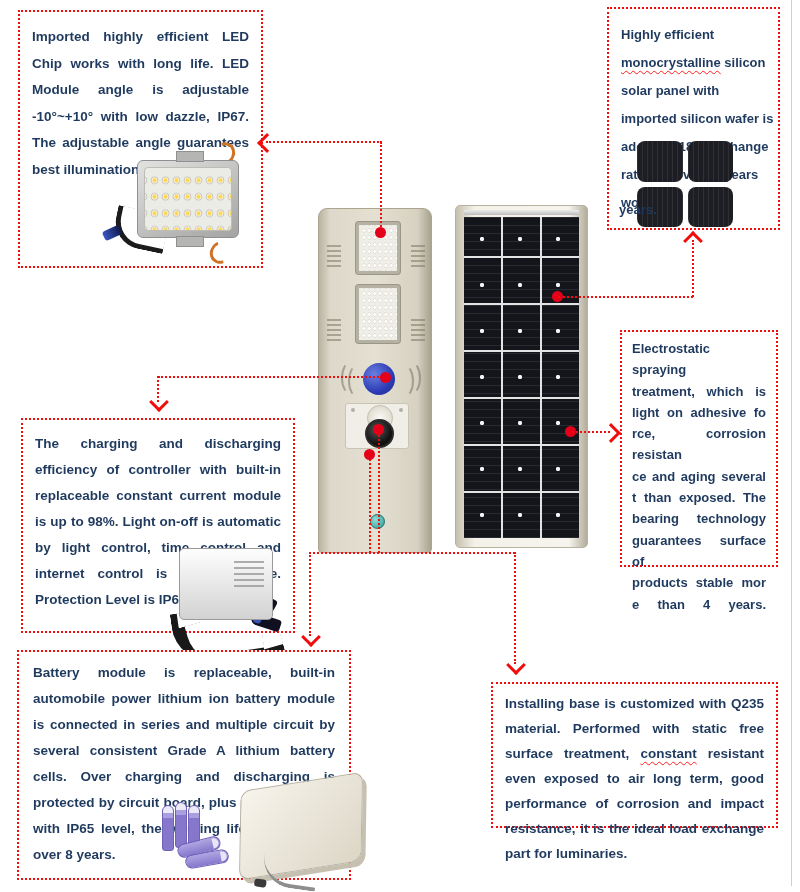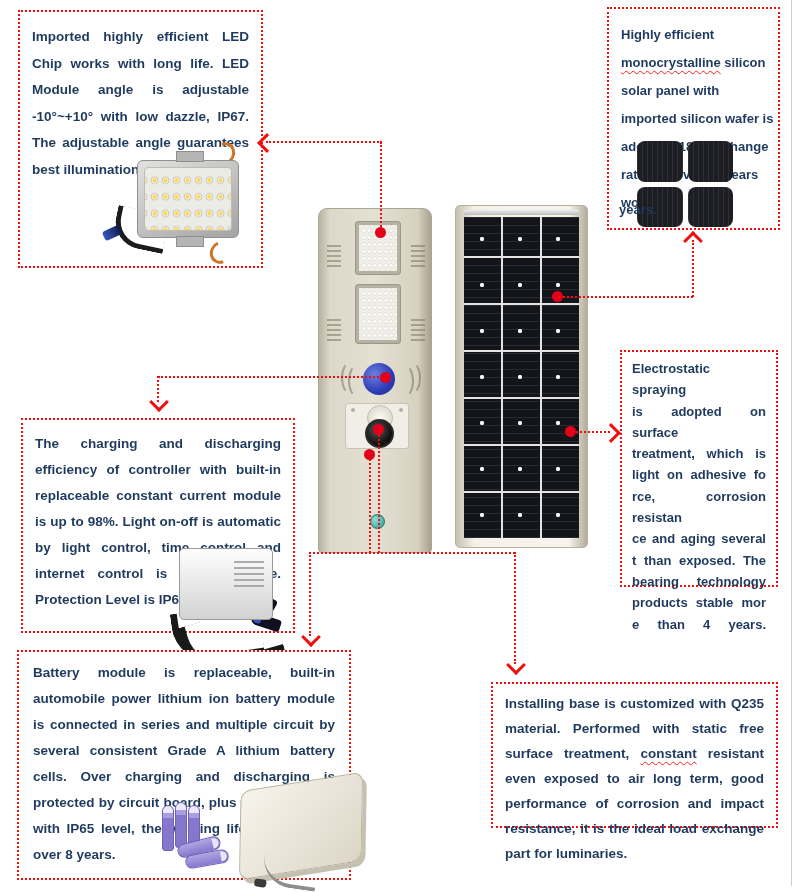--- a/index.html
+++ b/index.html
@@ -7,21 +7,21 @@
           font-family:"Liberation Sans", sans-serif;}
   
   .callout{position:absolute;border:2px dotted #f20d0d;background:#ffffff;color:#1f3a5e;
            font-weight:600;box-sizing:border-box;}
   .jtext{text-align:justify;}
   .wavy{text-decoration:underline;text-decoration-style:wavy;text-decoration-color:#ff1f1f;
         text-decoration-thickness:1px;text-underline-offset:3px;}
   #box-led{left:18px;top:10px;width:245px;height:258px;padding:12px 12px;font-size:13.5px;line-height:26.5px;}
   #box-solar{left:607px;top:7px;width:173px;height:223px;padding:12px 4px 6px 12px;font-size:13px;line-height:28px;}
   #box-controller{left:21px;top:418px;width:274px;height:215px;padding:11px 12px;font-size:13.5px;line-height:26px;}
-  #box-spraying{left:620px;top:350px;width:158px;height:237px;padding:6px 10px;font-size:13px;line-height:21.3px;}
+  #box-spraying{left:620px;top:330px;width:158px;height:237px;padding:6px 10px;font-size:13px;line-height:21.3px;}
   #box-spraying .sline{text-align:justify;text-align-last:justify;}
   #box-battery{left:17px;top:650px;width:334px;height:230px;padding:8px 14px;font-size:13.5px;line-height:26px;}
   #box-base{left:491px;top:682px;width:287px;height:146px;padding:7px 12px;font-size:13.5px;line-height:25px;}
   
   .dash-h{position:absolute;height:0;border-top:2px dotted #f20d0d;}
   .dash-v{position:absolute;width:0;border-left:2px dotted #f20d0d;}
   .cdot{position:absolute;width:11px;height:11px;border-radius:50%;background:#e50019;}
   .chev{position:absolute;width:11px;height:11px;border-left:3px solid #f20d0d;border-bottom:3px solid #f20d0d;}
   .chev.down{transform:rotate(-45deg);}
   .chev.left{transform:rotate(45deg);}
@@ -157,27 +157,27 @@
     <div class="ctrl-cable" id="ctrl-cable2"></div>
     <div class="ctrl-conn" id="ctrl-conn1"></div>
     <div class="ctrl-conn" id="ctrl-conn2"></div>
     <div id="ctrl-body">
       <div id="ctrl-label"></div>
     </div>
   </div>
 
   <div class="callout" id="box-spraying">
     <div class="sline">Electrostatic spraying</div>
-    <div class="sline">is adopted on surface</div>
     <div class="sline">treatment, which is</div>
     <div class="sline">light on adhesive fo</div>
     <div class="sline">rce, corrosion resistan</div>
     <div class="sline">ce and aging several</div>
     <div class="sline">t than exposed. The</div>
     <div class="sline">bearing technology</div>
+    <div class="sline">guarantees surface of</div>
     <div class="sline">products stable mor</div>
     <div class="sline">e than 4 years.</div>
   </div>
 
   <div class="callout" id="box-battery">
     <div class="jtext">Battery module is replaceable, built-in automobile power lithium ion battery module is connected in series and multiple circuit by several consistent Grade A lithium battery cells. Over charging and discharging is protected by circuit board, plus protection box with IP65 level, the working life of battery is over 8 years.</div>
     <div class="cell-v" style="left:143px;top:153px;"></div>
     <div class="cell-v" style="left:156px;top:150px;"></div>
     <div class="cell-v" style="left:169px;top:153px;"></div>
     <div class="cell-h" style="left:158px;top:188px;transform:rotate(-14deg);"></div>

